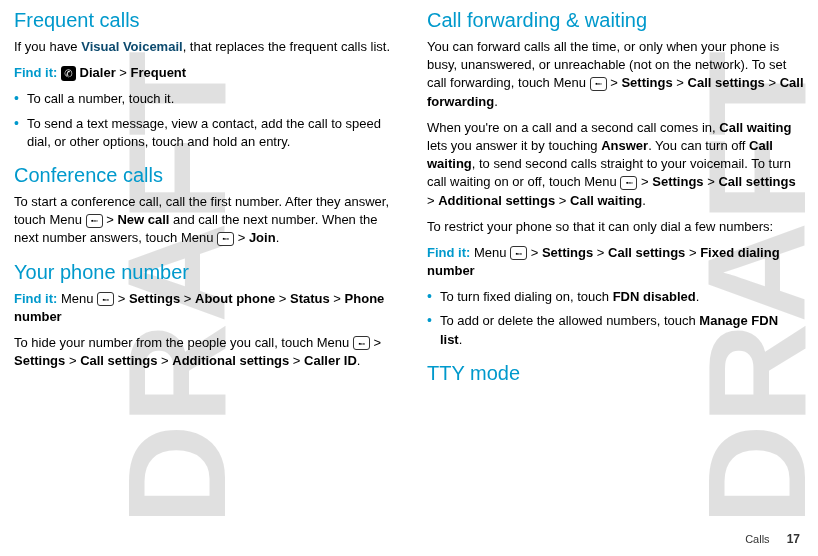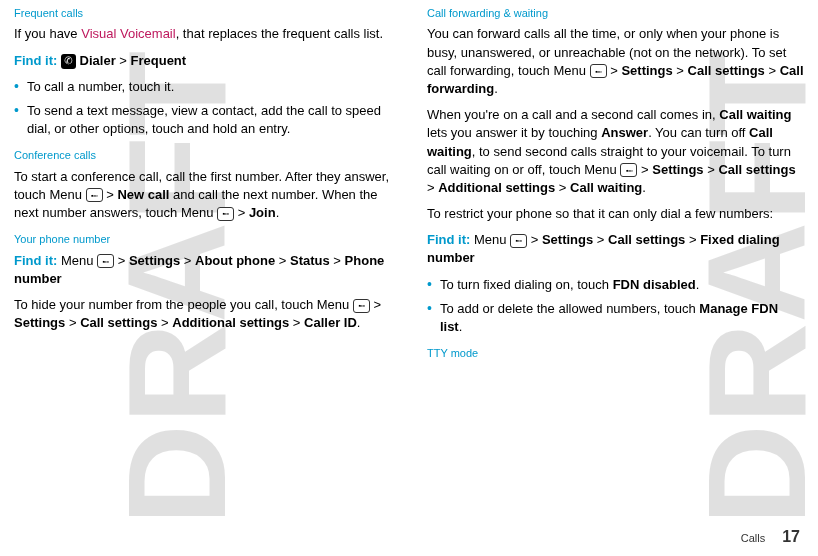--- a/index.html
+++ b/index.html
@@ -27,29 +27,29 @@
       display: flex;
       gap: 36px;
       padding: 6px 14px 0 14px;
       position: relative;
       z-index: 1;
     }
     .col { flex: 1; }
     h2 {
       color: #0099cc;
       font-weight: normal;
-      font-size: 11px;
+      font-size: 20px;
       margin-top: 10px;
       margin-bottom: 4px;
     }
     h2:first-child { margin-top: 0; }
     p { margin-bottom: 8px; }
     .findit { color: #0099cc; font-weight: bold; }
     .bold { font-weight: bold; }
-    .link { color: #be185d; font-weight: normal; }
+    .link { color: #0c4a6e; font-weight: bold; }
     .bullet { display: flex; margin-bottom: 6px; }
     .bullet .dot {
       color: #0099cc;
       font-size: 14px;
       margin-right: 8px;
       line-height: 1.2;
     }
     .bullet .bt { flex: 1; }
     .icon-box {
       display: inline-flex;
@@ -78,21 +78,21 @@
       font-size:10px;
       vertical-align:middle;
     }
     .footer {
       position: absolute;
       bottom: 8px;
       right: 18px;
       font-size: 11px;
       color: #333;
     }
-    .footer .pagenum { font-weight: bold; margin-left: 14px; font-size:16px;}
+    .footer .pagenum { font-weight: bold; margin-left: 14px; font-size:12px;}
   </style>
 </head>
 <body>
 
 <div class="watermark wm1">DRAFT</div>
 <div class="watermark wm2">DRAFT</div>
 
 <div class="columns">
   <div class="col">
     <h2>Frequent calls</h2>

